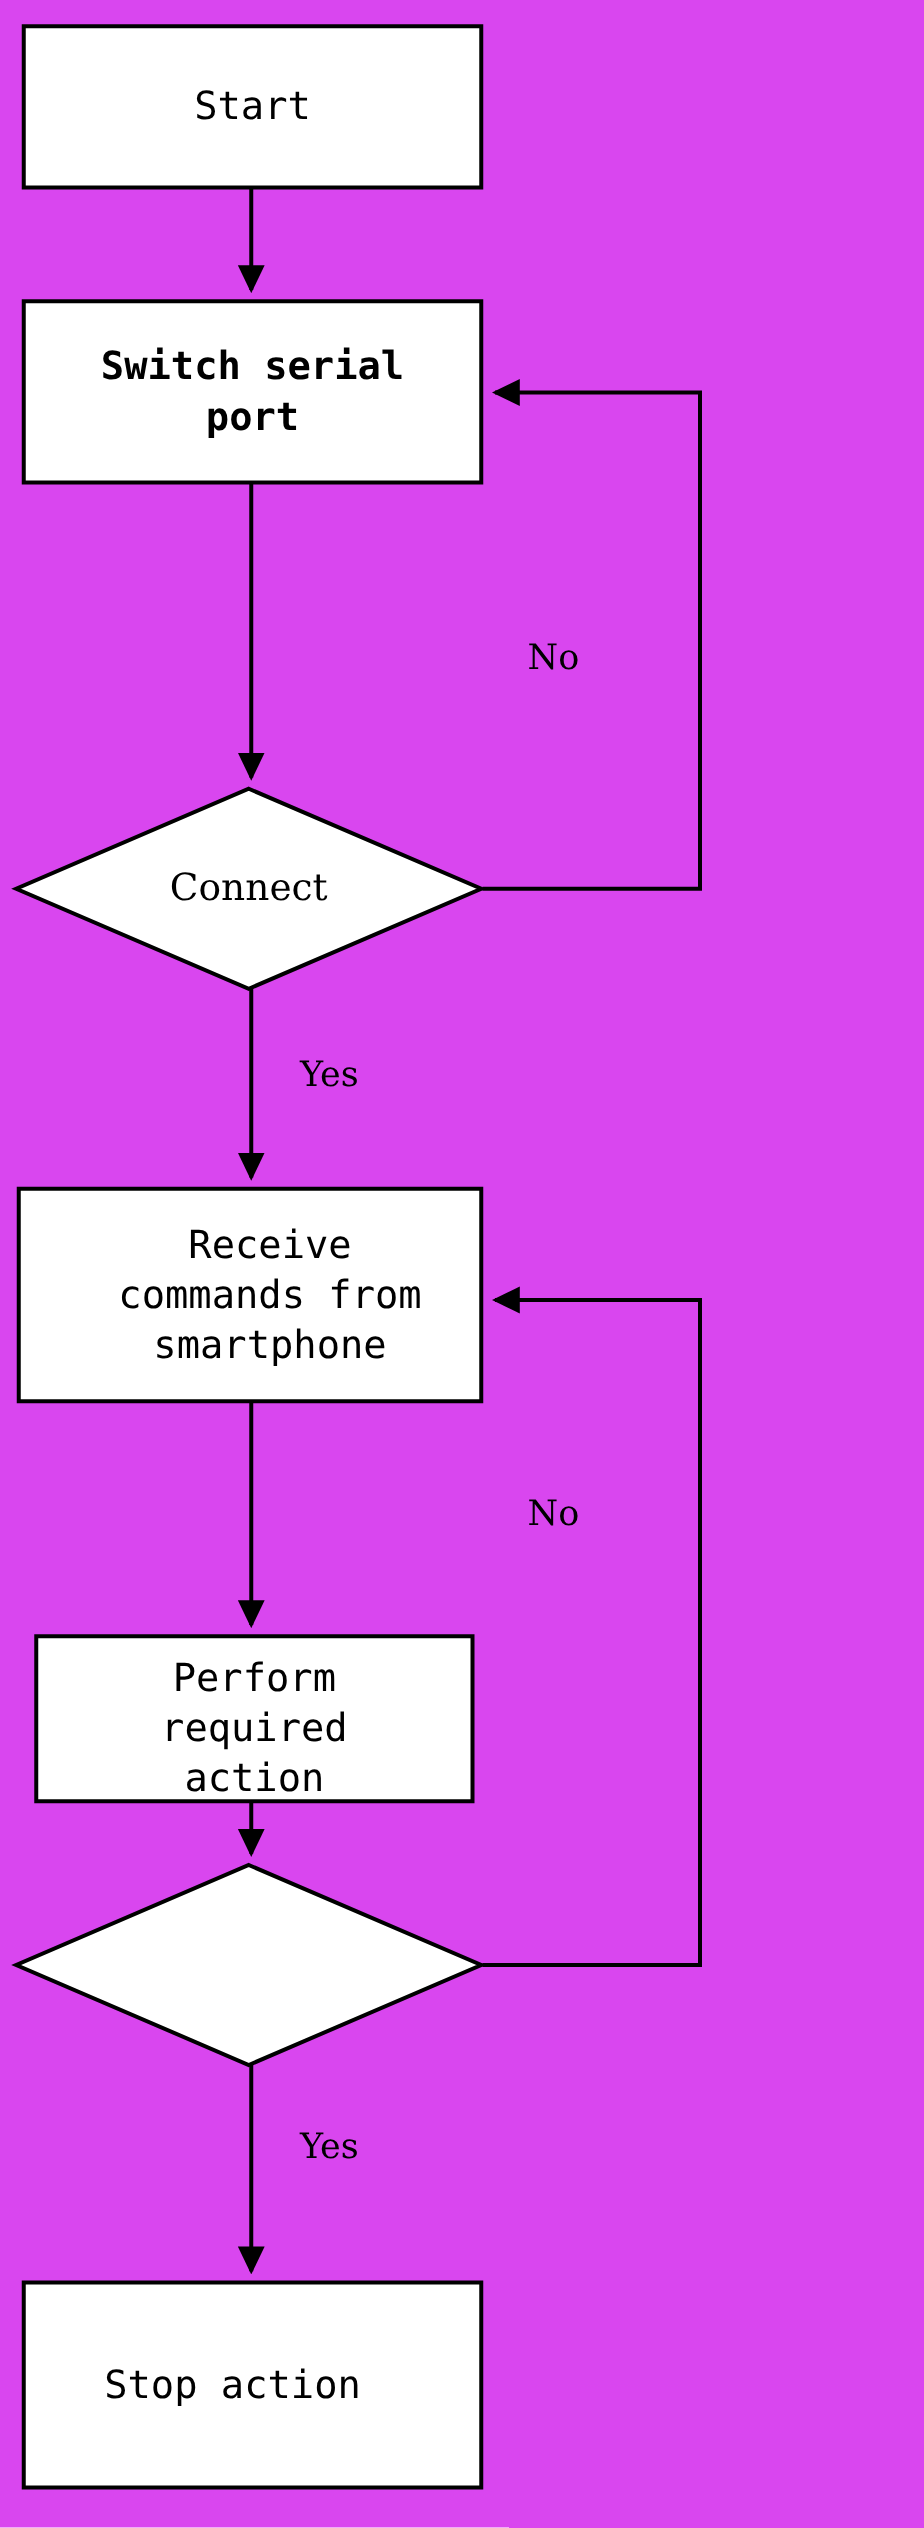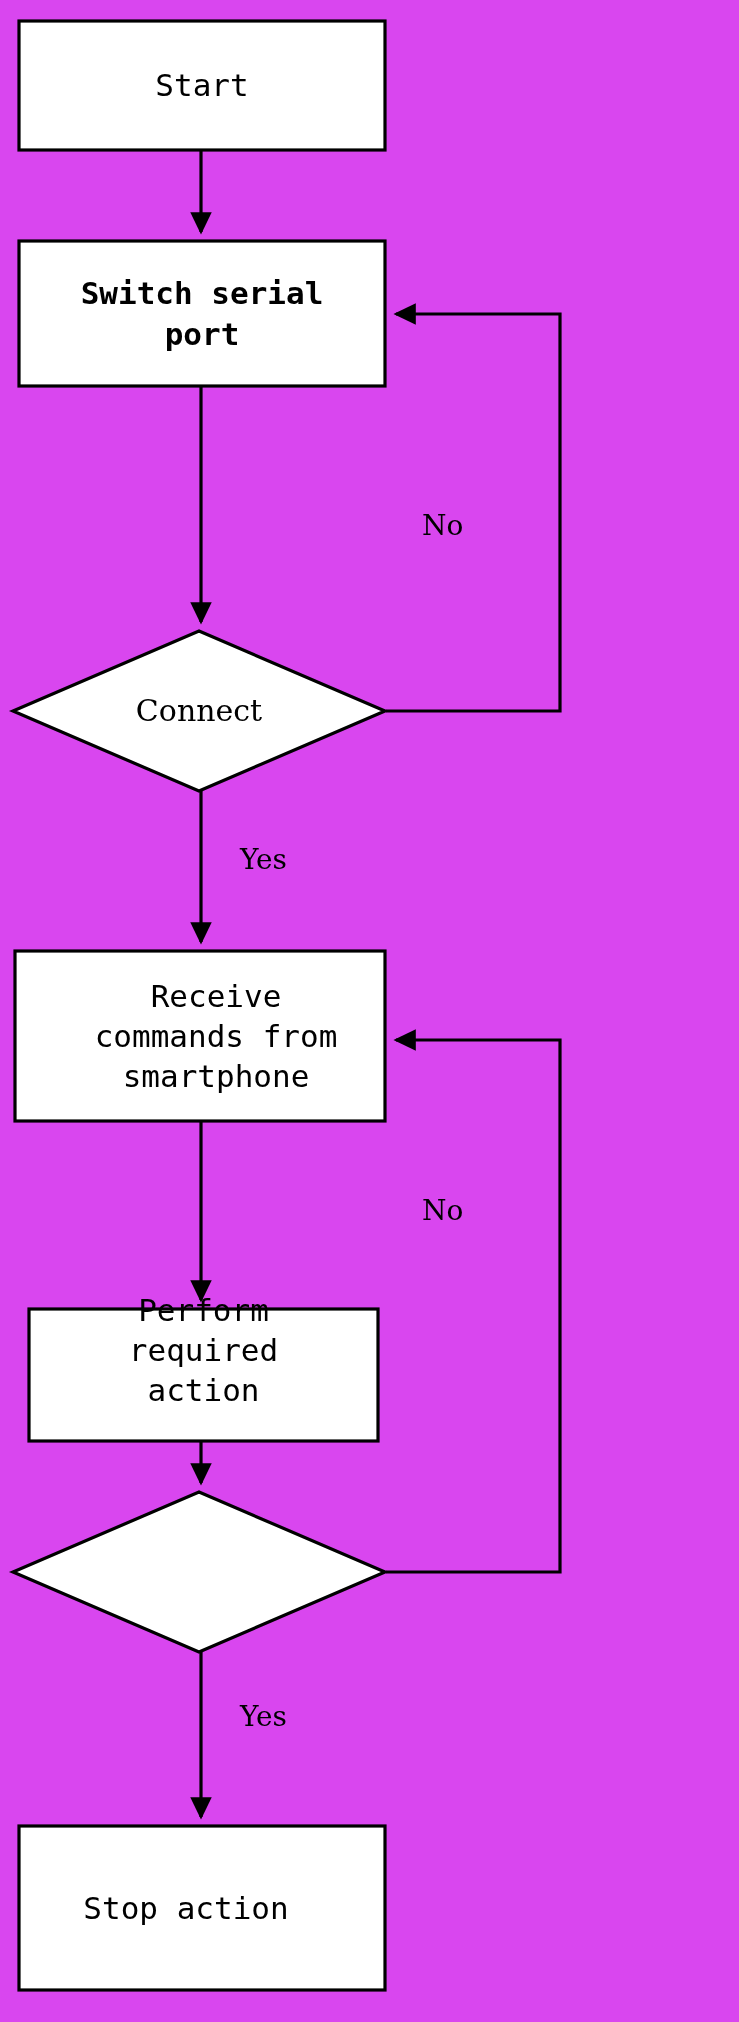--- a/index.html
+++ b/index.html
@@ -102,21 +102,21 @@
 
   <div class="node-label box-label" style="left:19px; top:241px; width:366px; height:145px;font-weight:bold;">Switch serial
 port</div>
 
   <div class="node-label diamond-label" style="left:73px; top:680px; width:252px; height:62px;">Connect</div>
 
   <div class="node-label box-label" style="left:15px; top:951px; width:370px; height:170px;margin-left:16px;">Receive
 commands from
 smartphone</div>
 
-  <div class="node-label box-label" style="left:29px; top:1276px; width:349px; height:148px;border-radius:25px;">Perform
+  <div class="node-label box-label" style="left:29px; top:1309px; width:349px; height:148px;border-radius:25px;">Perform
 required
 action</div>
 
 
   <div class="node-label box-label" style="left:19px; top:1826px; width:334px; height:164px;">Stop action</div>
 
   <div class="edge-label" style="left:422px; top:509px;">No</div>
 
   <div class="edge-label" style="left:238px; top:642px;"></div>
 

